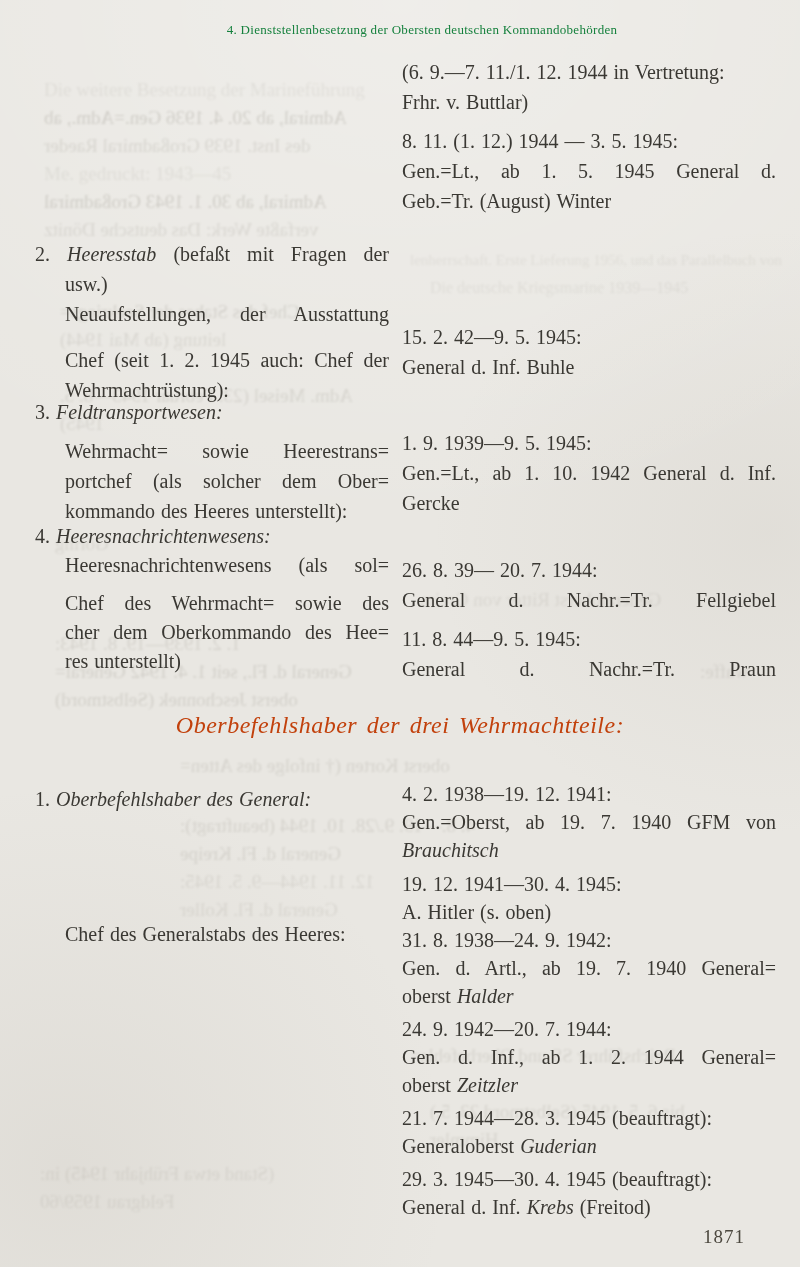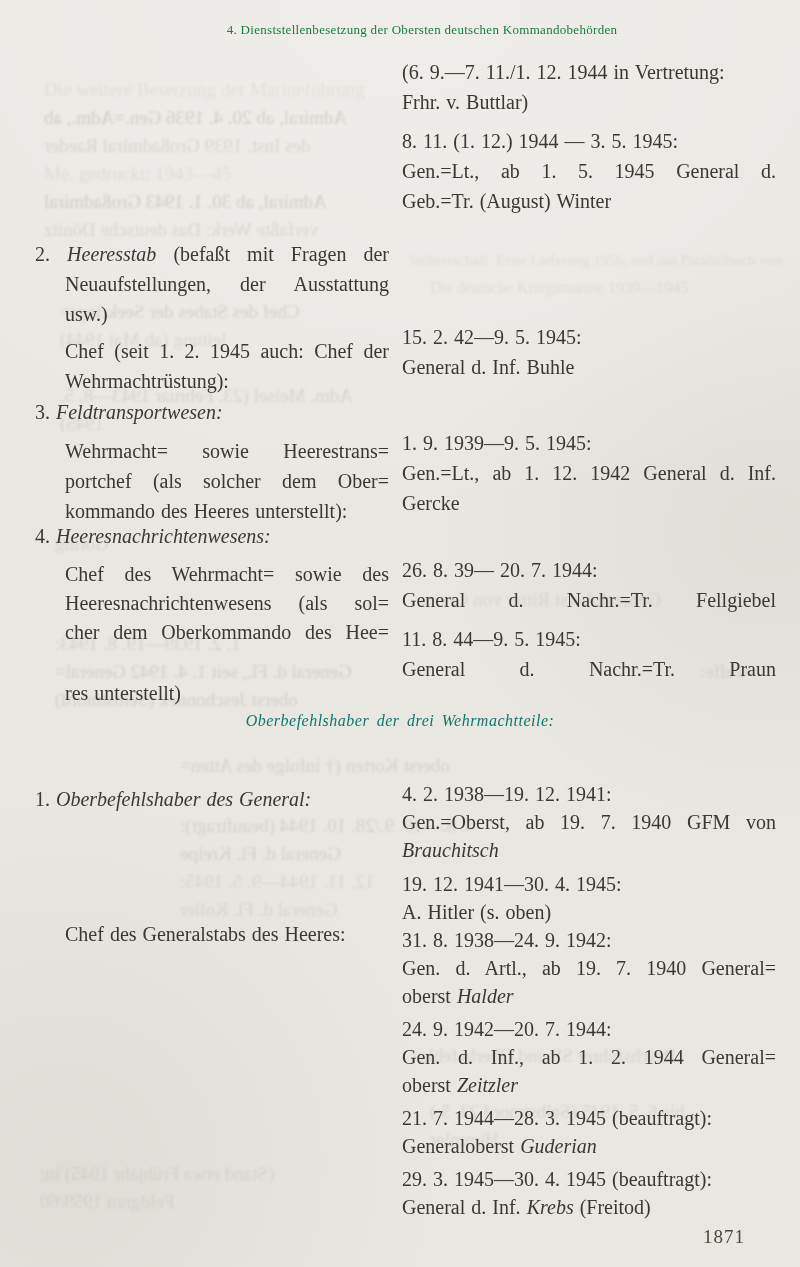--- a/index.html
+++ b/index.html
@@ -19,21 +19,21 @@
   .page-header{
     position:absolute;top:22px;left:0;right:0;text-align:center;
     font-size:13px;letter-spacing:0.3px;color:#15803d;margin-left:44px;
   }
   .block{position:absolute;font-size:20px;line-height:30px;word-spacing:1px;}
   .line{min-height:1em;}
   .line.j{text-align:justify;text-align-last:justify;}
   .it{font-style:italic;}
   .center-heading{
     position:absolute;top:712px;left:0;right:0;text-align:center;
-    font-style:italic;font-size:16px;letter-spacing:0.5px;word-spacing:3px;color:#0f766e;
+    font-style:italic;font-size:24px;letter-spacing:0.5px;word-spacing:3px;color:#c2410c;
   }
   .page-number{
     position:absolute;top:1226px;left:655px;width:90px;text-align:right;
     font-size:19px;letter-spacing:1px;color:#4c483f;
   }
   .ghost{
     position:absolute;font-size:19px;line-height:24px;color:#6e695d;
     filter:blur(1.1px);white-space:nowrap;pointer-events:none;
   }
   .ghost.m{transform:scaleX(-1);}
@@ -80,46 +80,46 @@
   <div>
       <div class="block" style="left: 402px; top: 57px; width: 374px;">
         <div class="line"><span>(6. 9.—7. 11./1. 12. 1944 in Vertretung:</span></div>
         <div class="line"><span>Frhr. v. Buttlar)</span></div>
         <div class="line" style="margin-top: 9px;"><span>8. 11. (1. 12.) 1944 — 3. 5. 1945:</span></div>
         <div class="line j"><span>Gen.=Lt., ab 1. 5. 1945 General d.</span></div>
         <div class="line"><span>Geb.=Tr. (August) Winter</span></div>
       </div>
       <div class="block" style="left: 35px; top: 239px; width: 354px;">
         <div class="line j"><span>2. </span><span class="it">Heeresstab</span><span> (befaßt mit Fragen der</span></div>
+        <div class="line" style="padding-left: 30px;"><span>usw.)</span></div>
         <div class="line j" style="padding-left: 30px;"><span>Neuaufstellungen, der Ausstattung</span></div>
-        <div class="line" style="padding-left: 30px;"><span>usw.)</span></div>
-        <div class="line j" style="margin-top: 7px; padding-left: 30px;"><span>Chef (seit 1. 2. 1945 auch: Chef der</span></div>
+        <div class="line j" style="margin-top: 16px; padding-left: 30px;"><span>Chef (seit 1. 2. 1945 auch: Chef der</span></div>
         <div class="line" style="padding-left: 30px;"><span>Wehrmachtrüstung):</span></div>
       </div>
       <div class="block" style="left: 402px; top: 322px; width: 374px;">
         <div class="line"><span>15. 2. 42—9. 5. 1945:</span></div>
         <div class="line"><span>General d. Inf. Buhle</span></div>
       </div>
       <div class="block" style="left: 35px; top: 397px; width: 354px;">
         <div class="line"><span>3. </span><span class="it">Feldtransportwesen:</span></div>
         <div class="line j" style="margin-top: 9px; padding-left: 30px;"><span>Wehrmacht= sowie Heerestrans=</span></div>
         <div class="line j" style="padding-left: 30px;"><span>portchef (als solcher dem Ober=</span></div>
         <div class="line" style="padding-left: 30px;"><span>kommando des Heeres unterstellt):</span></div>
       </div>
       <div class="block" style="left: 402px; top: 428px; width: 374px;">
         <div class="line"><span>1. 9. 1939—9. 5. 1945:</span></div>
-        <div class="line j"><span>Gen.=Lt., ab 1. 12. 1942 General d. Inf.</span></div>
+        <div class="line j"><span>Gen.=Lt., ab 1. 10. 1942 General d. Inf.</span></div>
         <div class="line"><span>Gercke</span></div>
       </div>
       <div class="block" style="left: 35px; top: 522px; width: 354px; line-height: 29px;">
         <div class="line"><span>4. </span><span class="it">Heeresnachrichtenwesens:</span></div>
+        <div class="line j" style="padding-left: 30px;"><span>Heeresnachrichtenwesens (als sol=</span></div>
         <div class="line j" style="margin-top: 9px; padding-left: 30px;"><span>Chef des Wehrmacht= sowie des</span></div>
-        <div class="line j" style="padding-left: 30px;"><span>Heeresnachrichtenwesens (als sol=</span></div>
         <div class="line j" style="padding-left: 30px;"><span>cher dem Oberkommando des Hee=</span></div>
-        <div class="line" style="padding-left: 30px; margin-top: 32px;"><span>res unterstellt)</span></div>
+        <div class="line" style="padding-left: 30px;"><span>res unterstellt)</span></div>
       </div>
       <div class="block" style="left: 402px; top: 555px; width: 374px;">
         <div class="line"><span>26. 8. 39— 20. 7. 1944:</span></div>
         <div class="line j"><span>General d. Nachr.=Tr. Fellgiebel</span></div>
         <div class="line" style="margin-top: 9px;"><span>11. 8. 44—9. 5. 1945:</span></div>
         <div class="line j"><span>General d. Nachr.=Tr. Praun</span></div>
       </div>
       <div class="block" style="left: 35px; top: 784px; width: 364px;">
         <div class="line"><span>1. </span><span class="it">Oberbefehlshaber des General:</span></div>
       </div>

